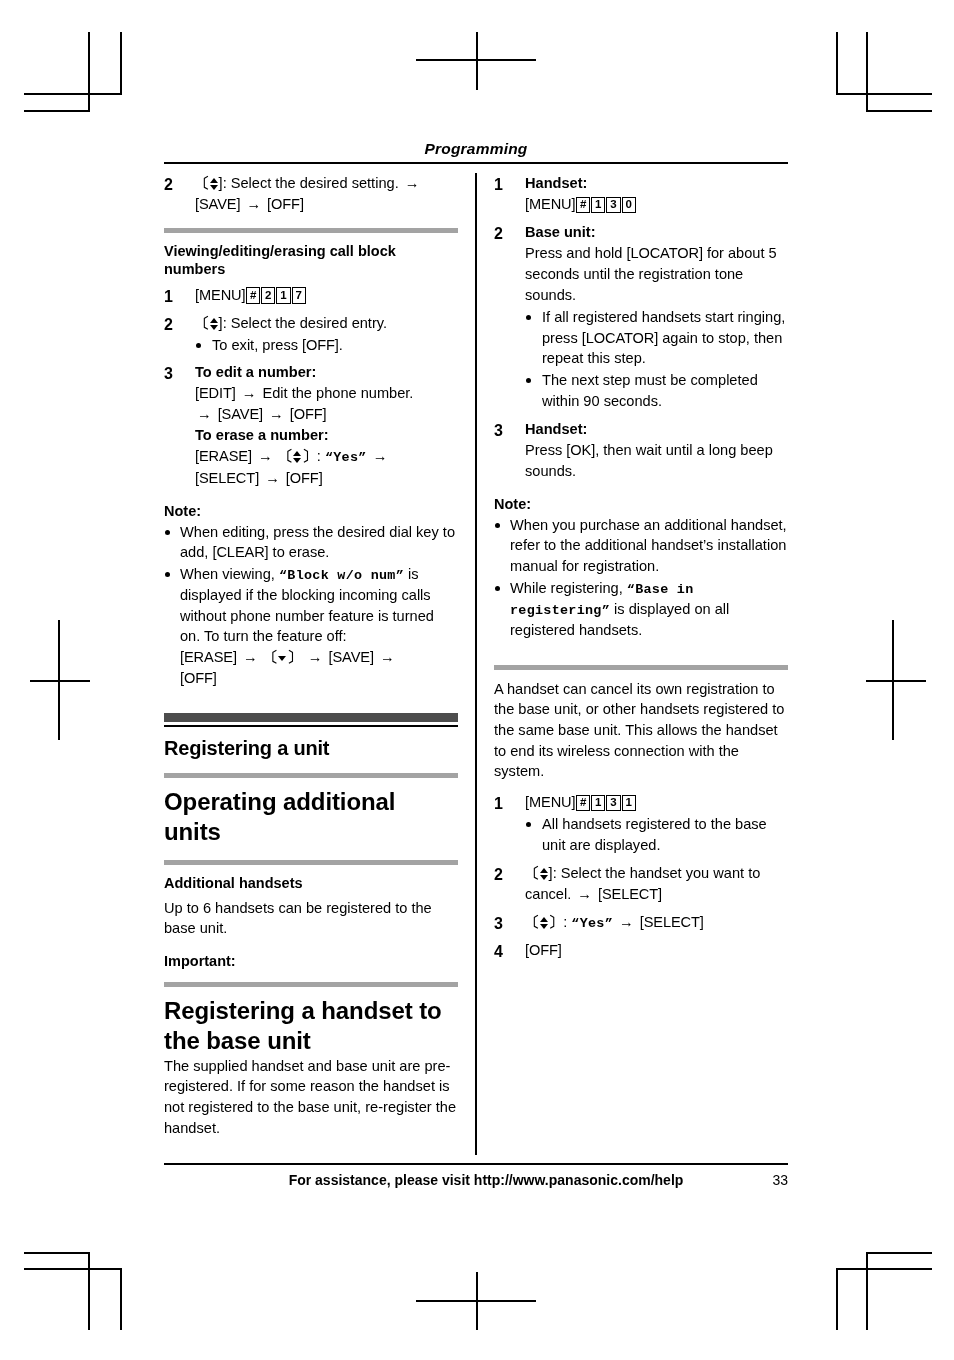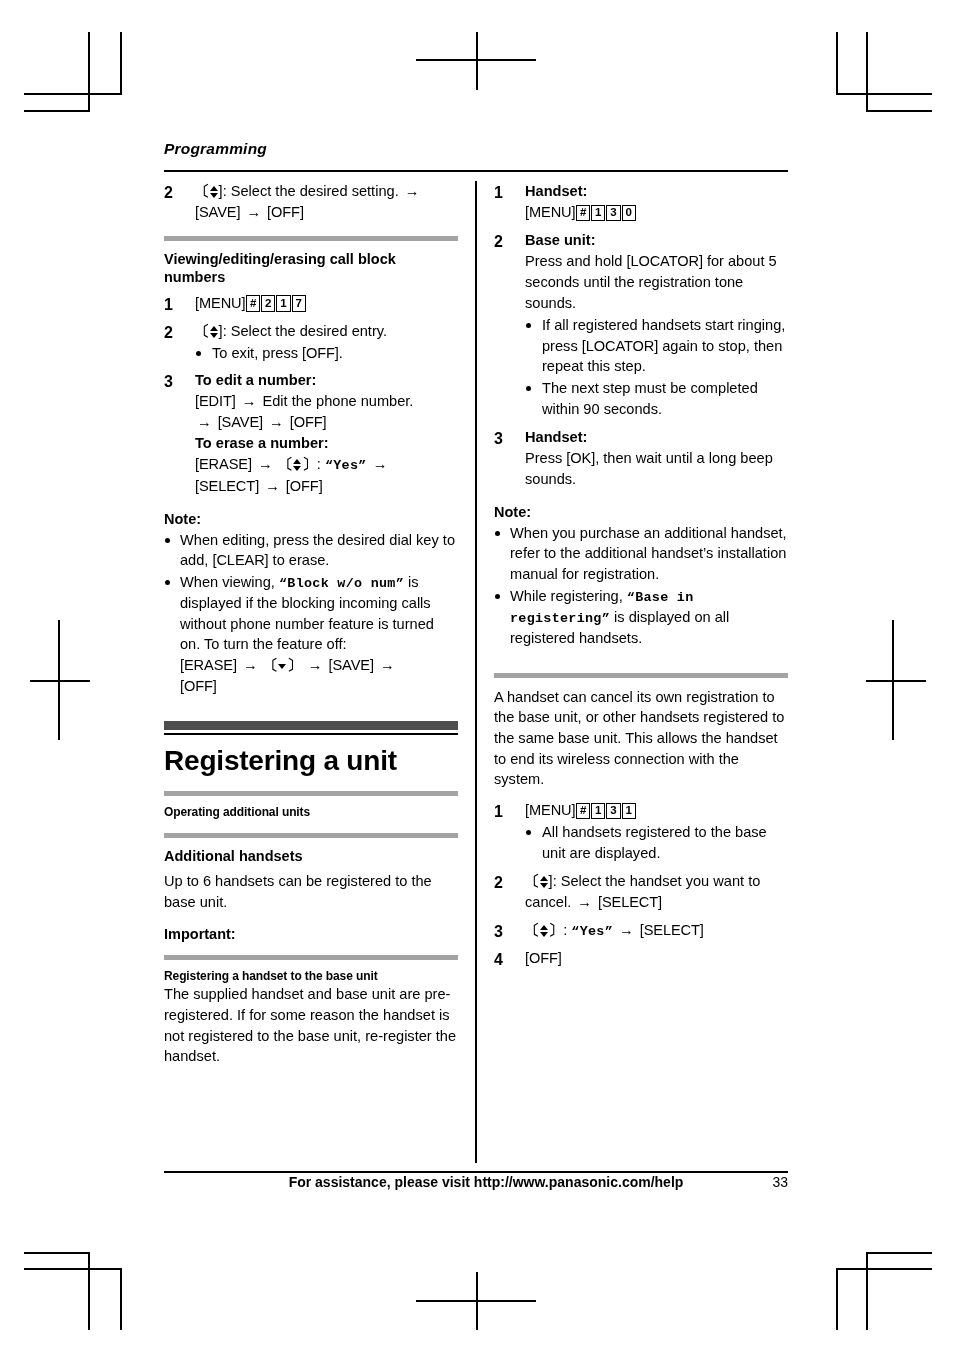--- a/index.html
+++ b/index.html
@@ -25,26 +25,26 @@
   
   .page {
     position: absolute;
     left: 164px;
     top: 140px;
     width: 624px;
     height: 1090px;
   }
 
   .running-head {
-    text-align: left;
+    text-align: center;
     font-size: 15.5px;
     font-weight: bold;
     font-style: italic;
     letter-spacing: .2px;
-    padding-bottom: 12px;
+    padding-bottom: 4px;
   }
   .head-rule {
     height: 2px;
     background: #000;
     margin-bottom: 9px;
   }
 
   
   .columns {
     position: relative;
@@ -78,28 +78,28 @@
     margin: 24px 0 0 0;
   }
   .bar-dark + .rule-black { margin-top: 3px; }
   .rule-black {
     height: 2px;
     background: #000;
   }
 
   
   h1.chapter {
-    font-size: 28px;
+    font-size: 20px;
     font-weight: bold;
     margin: 9px 0 0 0;
     line-height: 1.22;
     letter-spacing: -.2px;
   }
   h2.section {
-    font-size: 12px;
+    font-size: 24px;
     font-weight: bold;
     margin: 0;
     line-height: 1.24;
     letter-spacing: -.1px;
   }
   h3.sub {
     font-size: 14.5px;
     font-weight: bold;
     margin: 0 0 6px 0;
     line-height: 1.26;
@@ -226,21 +226,21 @@
 
   
   .foot-rule {
     height: 2px;
     background: #000;
     margin-top: 8px;
   }
   .footer {
     display: flex;
     align-items: flex-start;
-    padding-top: 1px;
+    padding-top: 7px;
   }
   .footer-text {
     flex: 1;
     text-align: center;
     font-size: 14px;
     font-weight: bold;
     padding-left: 60px;
   }
   .page-number {
     font-size: 14px;

